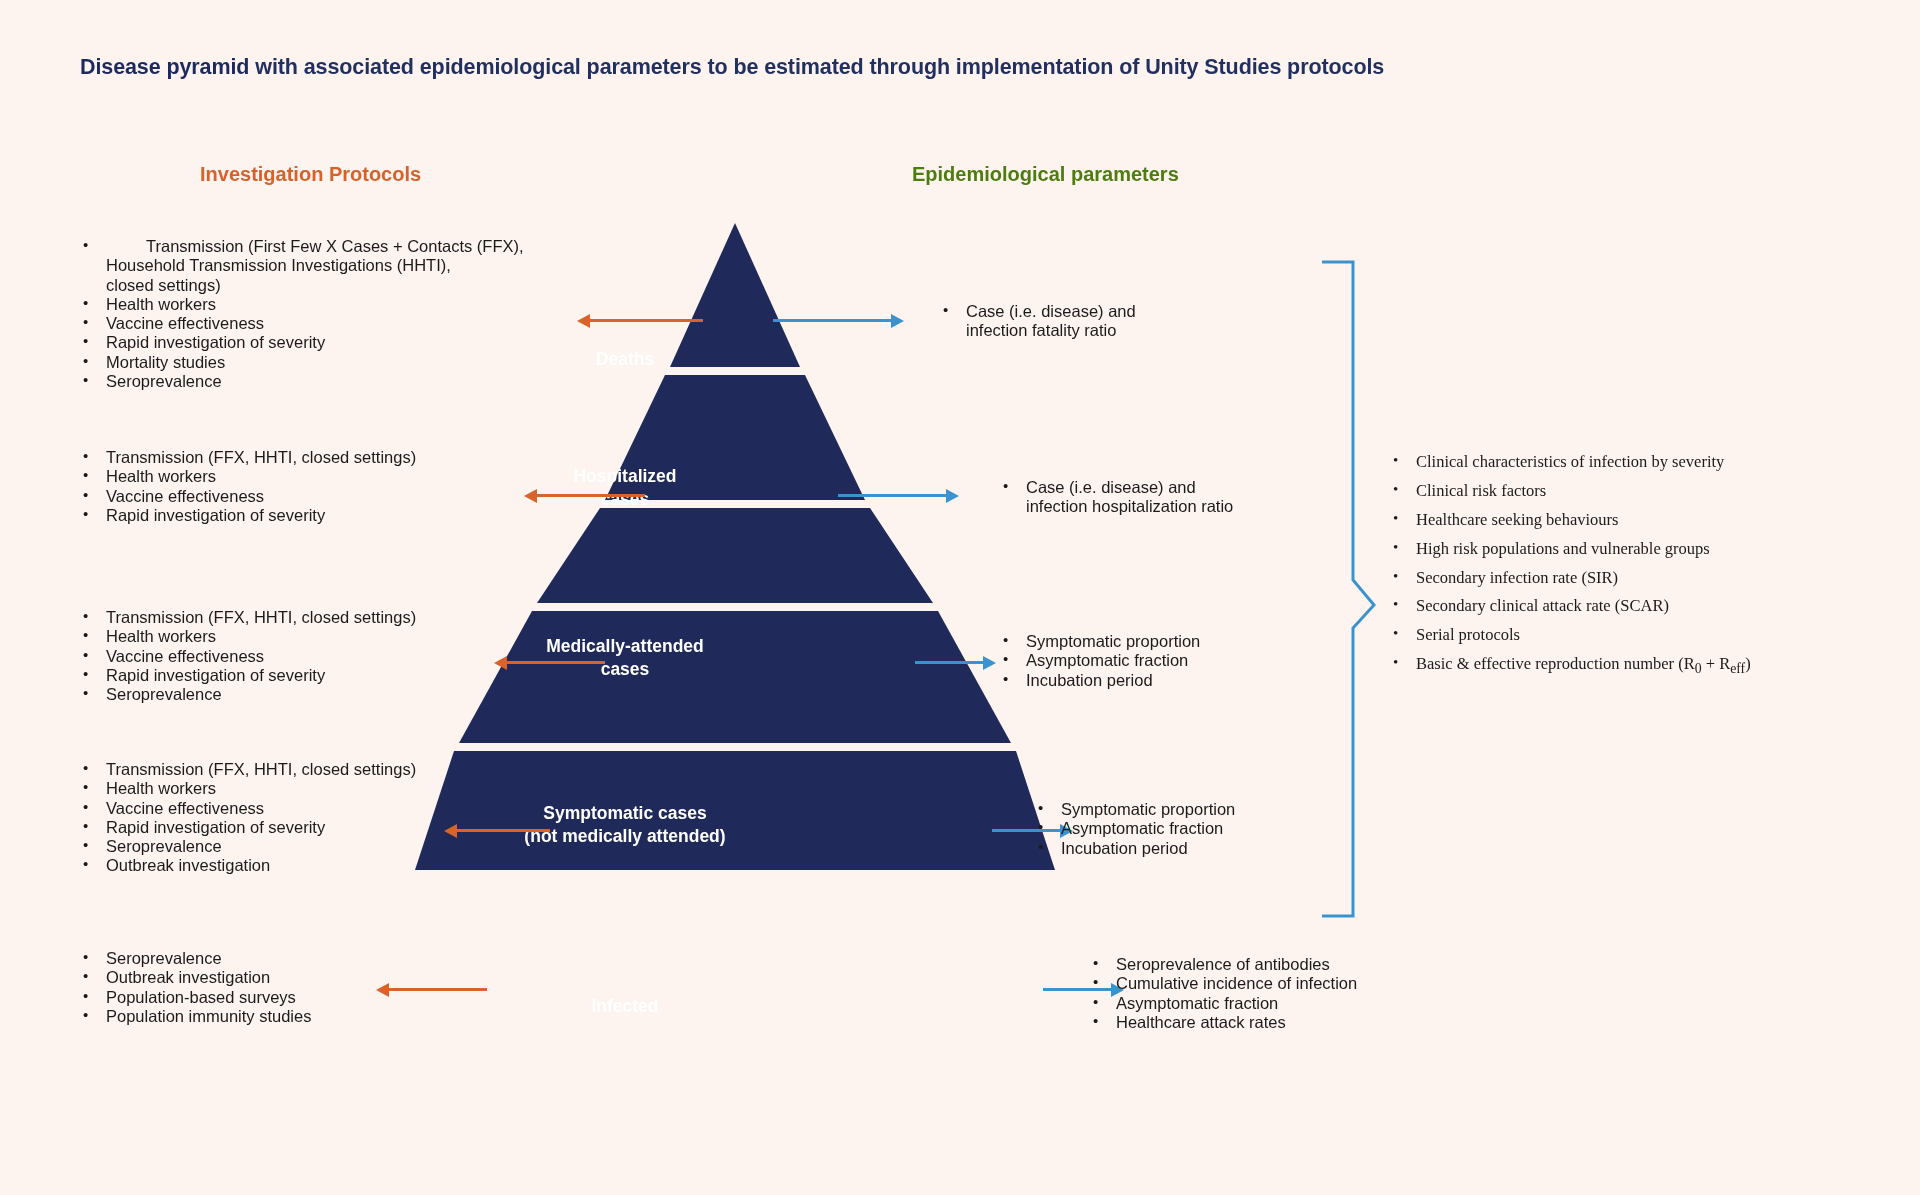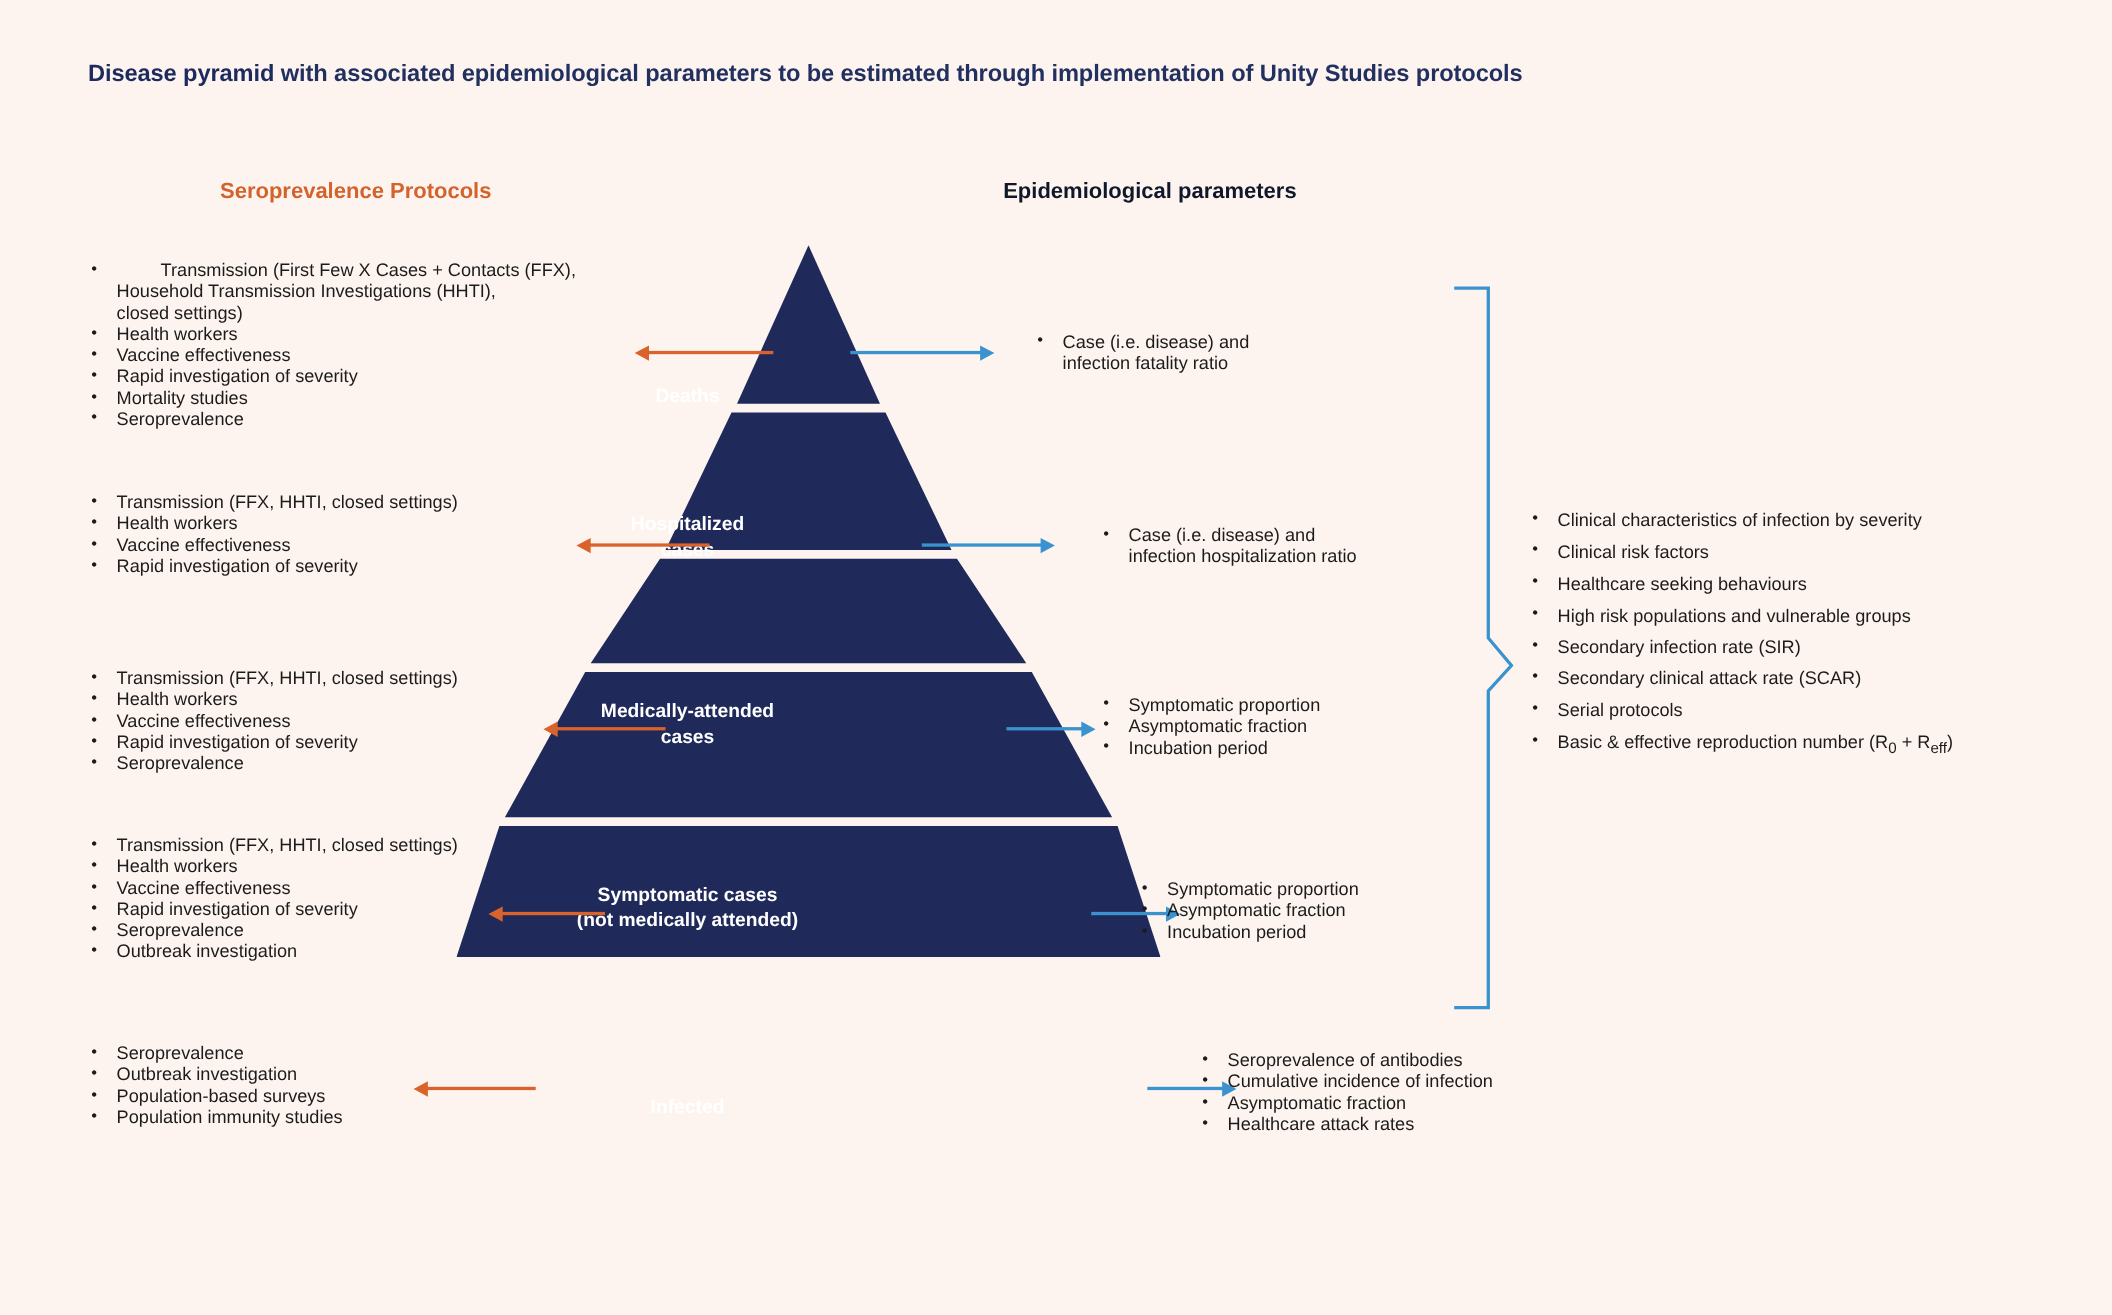--- a/index.html
+++ b/index.html
@@ -41,21 +41,21 @@
     white-space: nowrap;
   }
   #head-left {
     left: 200px;
     top: 163px;
     color: #d4622b;
   }
   #head-right {
     left: 912px;
     top: 163px;
-    color: #0f172a;
+    color: #4d7c0f;
   }
 
   
   .blk {
     position: absolute;
   }
   .blk ul {
     margin: 0;
     padding: 0;
     list-style: none;
@@ -134,21 +134,21 @@
 </style>
 </head>
 <body>
 
 <div id="stage">
 
   <div id="title">
     <span class="accent">Disease pyramid</span><span> with associated epidemiological parameters to be estimated through implementation of Unity Studies protocols</span>
   </div>
 
-  <div class="col-head" id="head-left">Seroprevalence Protocols</div>
+  <div class="col-head" id="head-left">Investigation Protocols</div>
   <div class="col-head" id="head-right">Epidemiological parameters</div>
 
   <svg id="pyramid" width="640" height="860" viewBox="0 0 640 860">
 
     <polygon points="320,8 385,152 255,152" fill="#1f2a5a"></polygon>
 
     <polygon points="250,160 390,160 450,285 190,285" fill="#1f2a5a"></polygon>
 
     <polygon points="185,293 455,293 518,388 122,388" fill="#1f2a5a"></polygon>
 
@@ -306,21 +306,21 @@
       <li>Cumulative incidence of infection</li>
       <li>Asymptomatic fraction</li>
       <li>Healthcare attack rates</li>
     </ul>
   </div>
 
   <svg id="bracket" width="60" height="660" viewBox="0 0 60 660">
     <path d="M 2,2 L 33,2 L 33,320 L 54,345 L 33,368 L 33,656 L 2,656" fill="none" stroke="#3a93ce" stroke-width="3" stroke-linejoin="miter" stroke-linecap="butt"></path>
   </svg>
 
-  <div class="blk sp wide" id="blk-cross" style="left:1390px; top:459px;">
+  <div class="blk sp wide" id="blk-cross" style="left:1390px; top:448px;font-family:Liberation Serif, serif;">
     <ul>
       <li>Clinical characteristics of infection by severity</li>
       <li>Clinical risk factors</li>
       <li>Healthcare seeking behaviours</li>
       <li>High risk populations and vulnerable groups</li>
       <li>Secondary infection rate (SIR)</li>
       <li>Secondary clinical attack rate (SCAR)</li>
       <li>Serial protocols</li>
       <li><span>Basic &amp; effective reproduction number (R</span><sub>0</sub><span> + R</span><sub>eff</sub><span>)</span></li>
     </ul>

